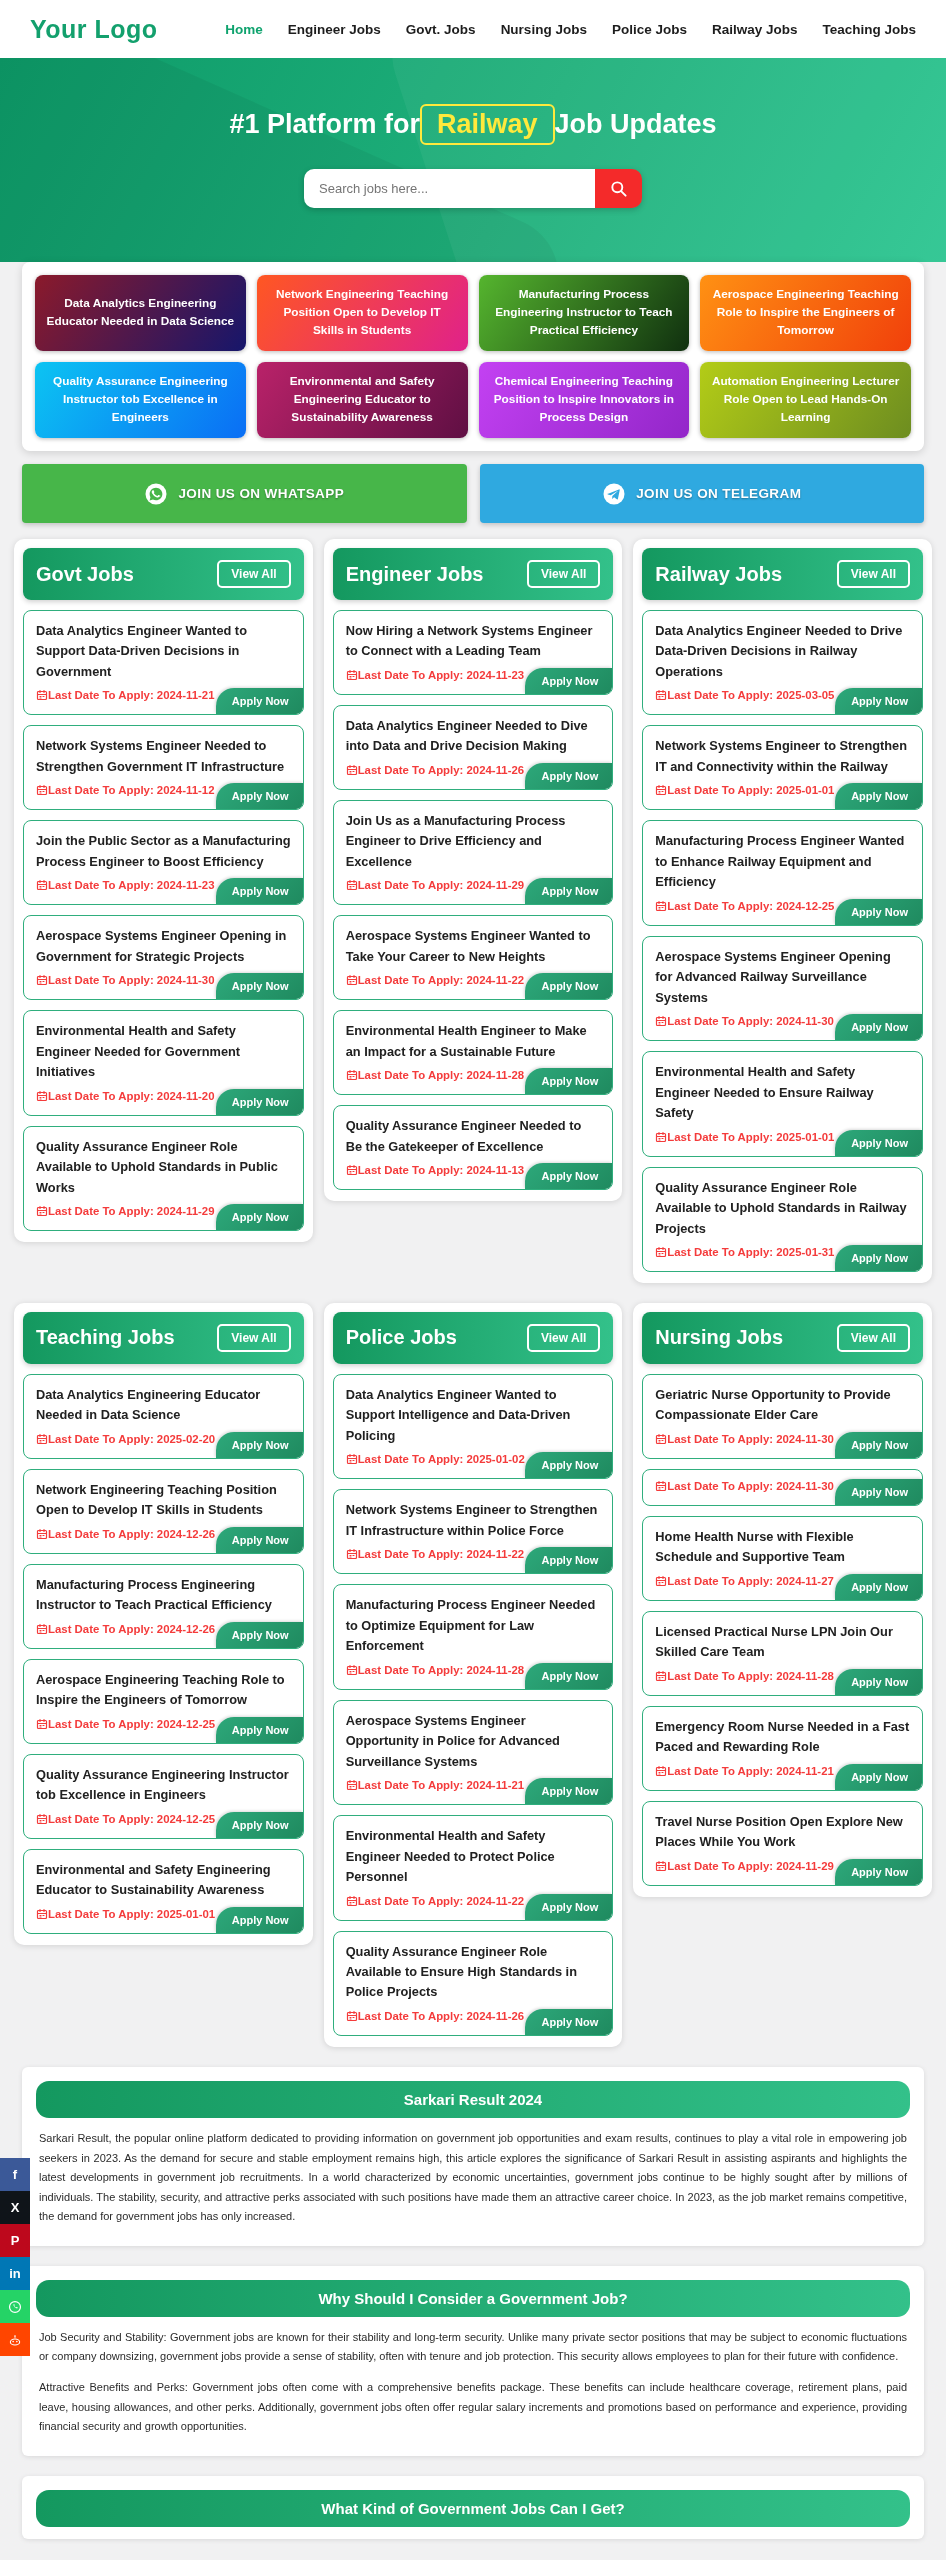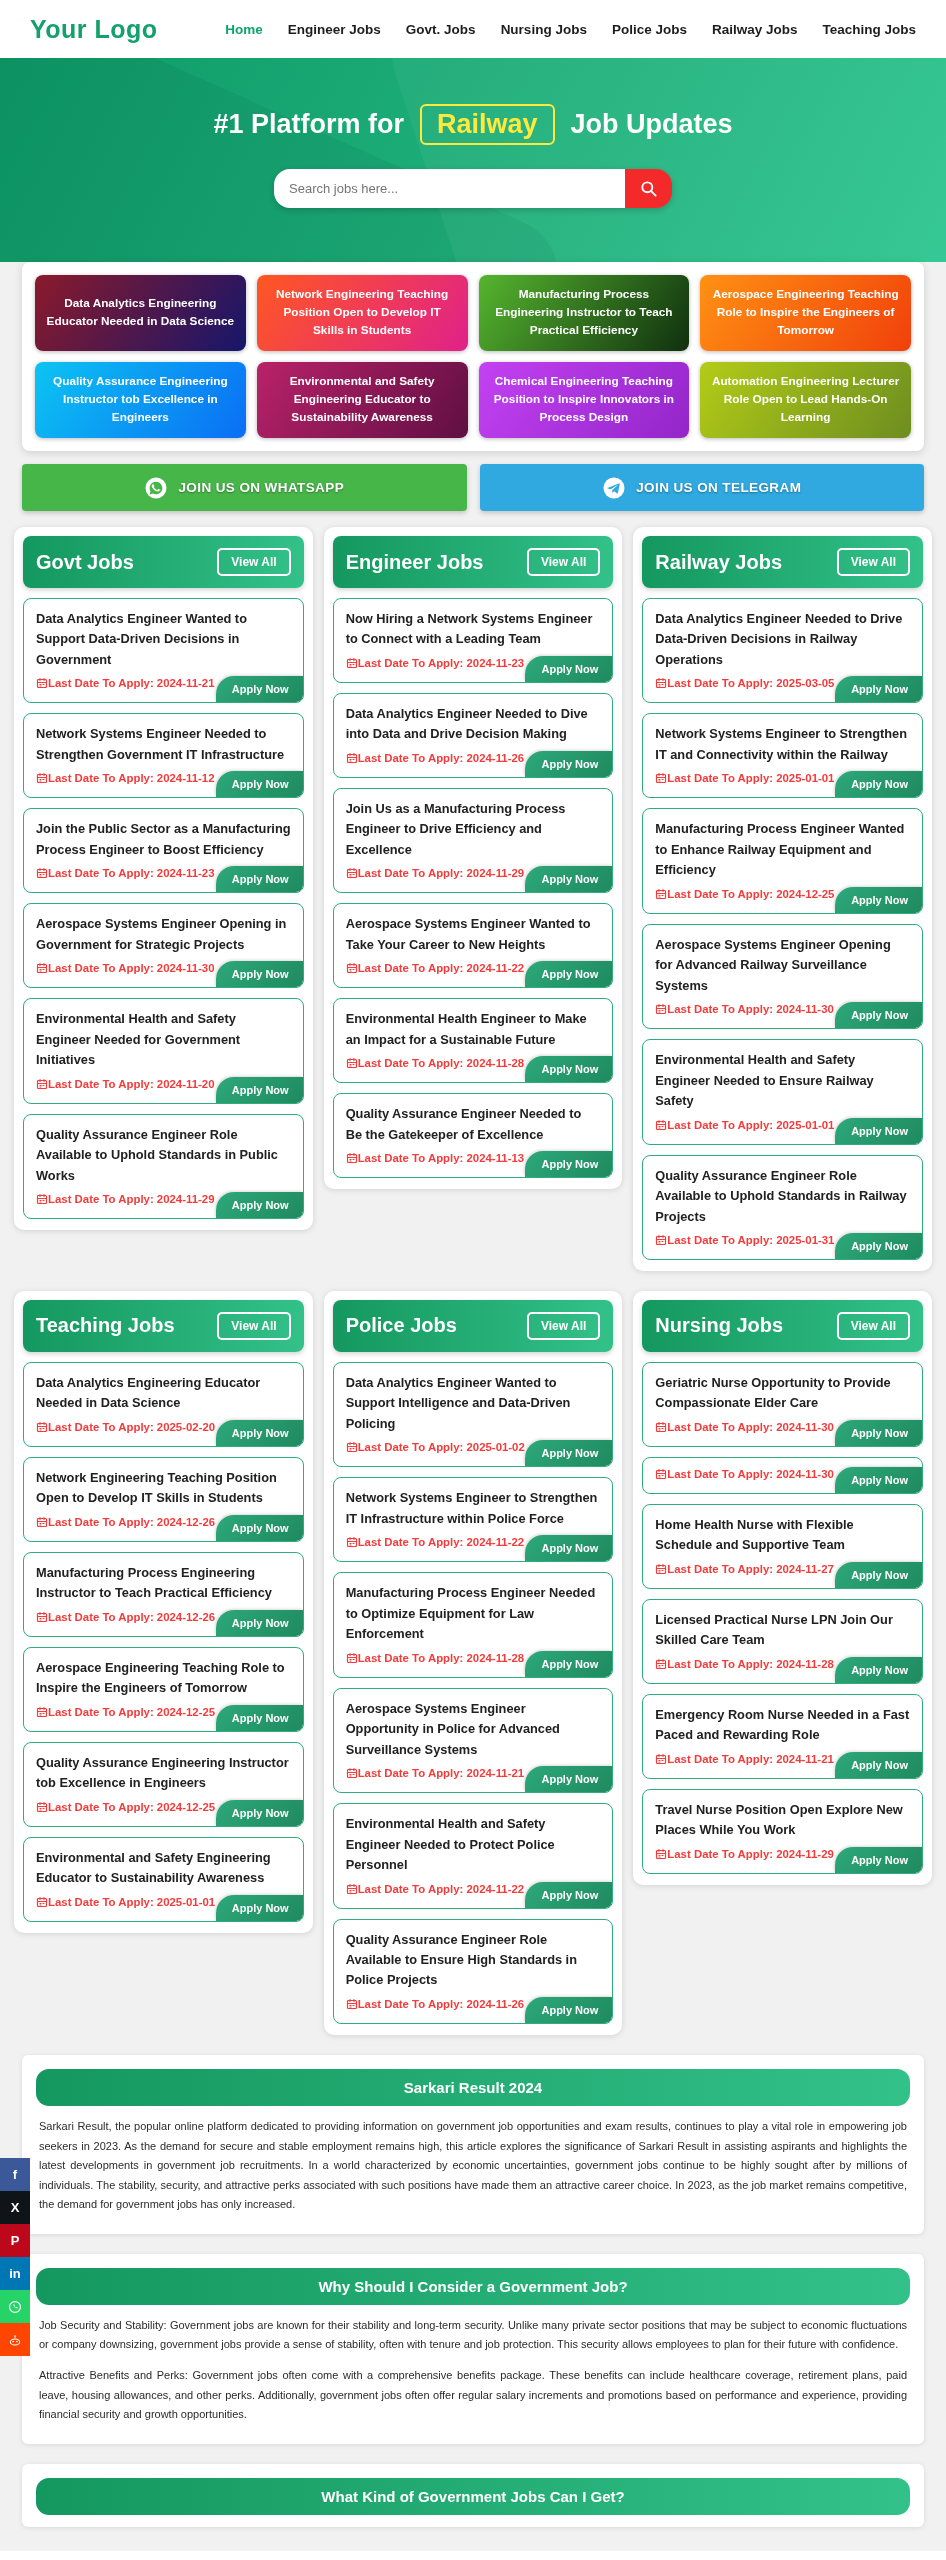--- a/index.html
+++ b/index.html
@@ -11,36 +11,36 @@
   .logo { font-size: 25px; font-weight: 800; color: #13a06d; letter-spacing: .5px; cursor: pointer; }
   .main-nav { display: flex; gap: 25px; }
   .main-nav a { text-decoration: none; color: #1d1d1d; font-size: 13.5px; font-weight: 700; cursor: pointer; }
   .main-nav a.active { color: #0fa36e; }
 
   
   .hero { position: relative; background: linear-gradient(118deg,#0d9a68 0%,#1fb07b 55%,#2cc591 100%); text-align: center; padding: 46px 0 54px; overflow: hidden; }
   .hero::before { content:""; position:absolute; left:-120px; top:40px; width:640px; height:420px; background:rgba(0,0,0,.05); transform:rotate(24deg); border-radius:60px; }
   .hero::after { content:""; position:absolute; right:-180px; top:-160px; width:700px; height:430px; background:rgba(255,255,255,.05); transform:rotate(-18deg); border-radius:60px; }
   .hero-inner { position: relative; z-index: 2; }
-  .hero-title { color:#fff; font-size: 27px; font-weight: 700; display:flex; align-items:center; justify-content:center; gap:16px; }
+  .hero-title { color:#fff; font-size: 27px; font-weight: 700; display:flex; align-items:center; justify-content:center; gap:0; }
   .hero-highlight { color:#ffe93c; border:2px solid #ffe93c; border-radius:6px; padding:3px 15px; display:inline-block; }
-  .search-wrap { margin-top: 24px; display:inline-flex; width: 398px; box-shadow: 0 2px 6px rgba(0,0,0,.2); border-radius:16px; overflow:hidden; }
+  .search-wrap { margin-top: 24px; display:inline-flex; width: 338px; box-shadow: 0 2px 6px rgba(0,0,0,.2); border-radius:10px; overflow:hidden; }
   .search-wrap input { flex:1; border:none; outline:none; padding: 12px 15px; font-size:13px; color:#444; font-family:"Liberation Sans",sans-serif; background:#fff; }
   .search-btn { width:47px; background:#f42a2a; border:none; display:flex; align-items:center; justify-content:center; cursor:pointer; }
 
   
   .page-body { background:#f1f1f2; padding-bottom: 4px; }
 
   
   .promo-panel { margin: 0 22px; background:#fff; border-radius: 8px; padding: 13px; display:grid; grid-template-columns: repeat(4,1fr); gap: 11px; box-shadow: 0 2px 8px rgba(0,0,0,.14); position:relative; z-index:3; }
   .promo-card { border-radius: 8px; min-height: 76px; display:flex; align-items:center; justify-content:center; text-align:center; padding: 10px 10px; color:#fff; font-weight:700; font-size: 11.8px; line-height: 1.5; box-shadow: 0 1px 4px rgba(0,0,0,.28); cursor:pointer; }
 
   
   .join-row { margin: 13px 22px 16px; display:flex; gap: 13px; }
-  .join-btn { flex:1; height: 47px; border-radius: 4px; display:flex; align-items:center; justify-content:center; gap:10px; color:#fff; font-weight:700; font-size: 13.5px; letter-spacing:.4px; text-shadow: 0 1px 2px rgba(0,0,0,.35); cursor:pointer; box-shadow: 0 2px 5px rgba(0,0,0,.2); }
+  .join-btn { flex:1; height: 59px; border-radius: 4px; display:flex; align-items:center; justify-content:center; gap:10px; color:#fff; font-weight:700; font-size: 13.5px; letter-spacing:.4px; text-shadow: 0 1px 2px rgba(0,0,0,.35); cursor:pointer; box-shadow: 0 2px 5px rgba(0,0,0,.2); }
   .join-whatsapp { background:#47b649; }
   .join-telegram { background:#2fa9e0; }
 
   
   .jobs-row { margin: 0 14px 20px; display:grid; grid-template-columns: repeat(3,1fr); gap: 11px; align-items: start; }
   .job-col { background:#fff; border-radius: 10px; padding: 9px; box-shadow: 0 1px 6px rgba(0,0,0,.13); }
   .job-col-head { border-radius: 8px; background: linear-gradient(90deg,#14985f,#33c18a); display:flex; justify-content:space-between; align-items:center; padding: 12px 13px; margin-bottom: 10px; box-shadow: 0 2px 5px rgba(0,0,0,.18); }
   .job-col-title { color:#fff; font-size: 20px; font-weight:700; }
   .view-all-btn { border: 2px solid #fff; background:transparent; color:#fff; border-radius: 5px; padding: 5px 12px; font-size: 12px; font-weight: 700; cursor:pointer; font-family:"Liberation Sans",sans-serif; }
   .job-card { position:relative; border: 1.6px solid #2fae7d; border-radius: 8px; padding: 10px 12px 7px; margin-bottom: 10px; background:#fff; overflow:hidden; }

